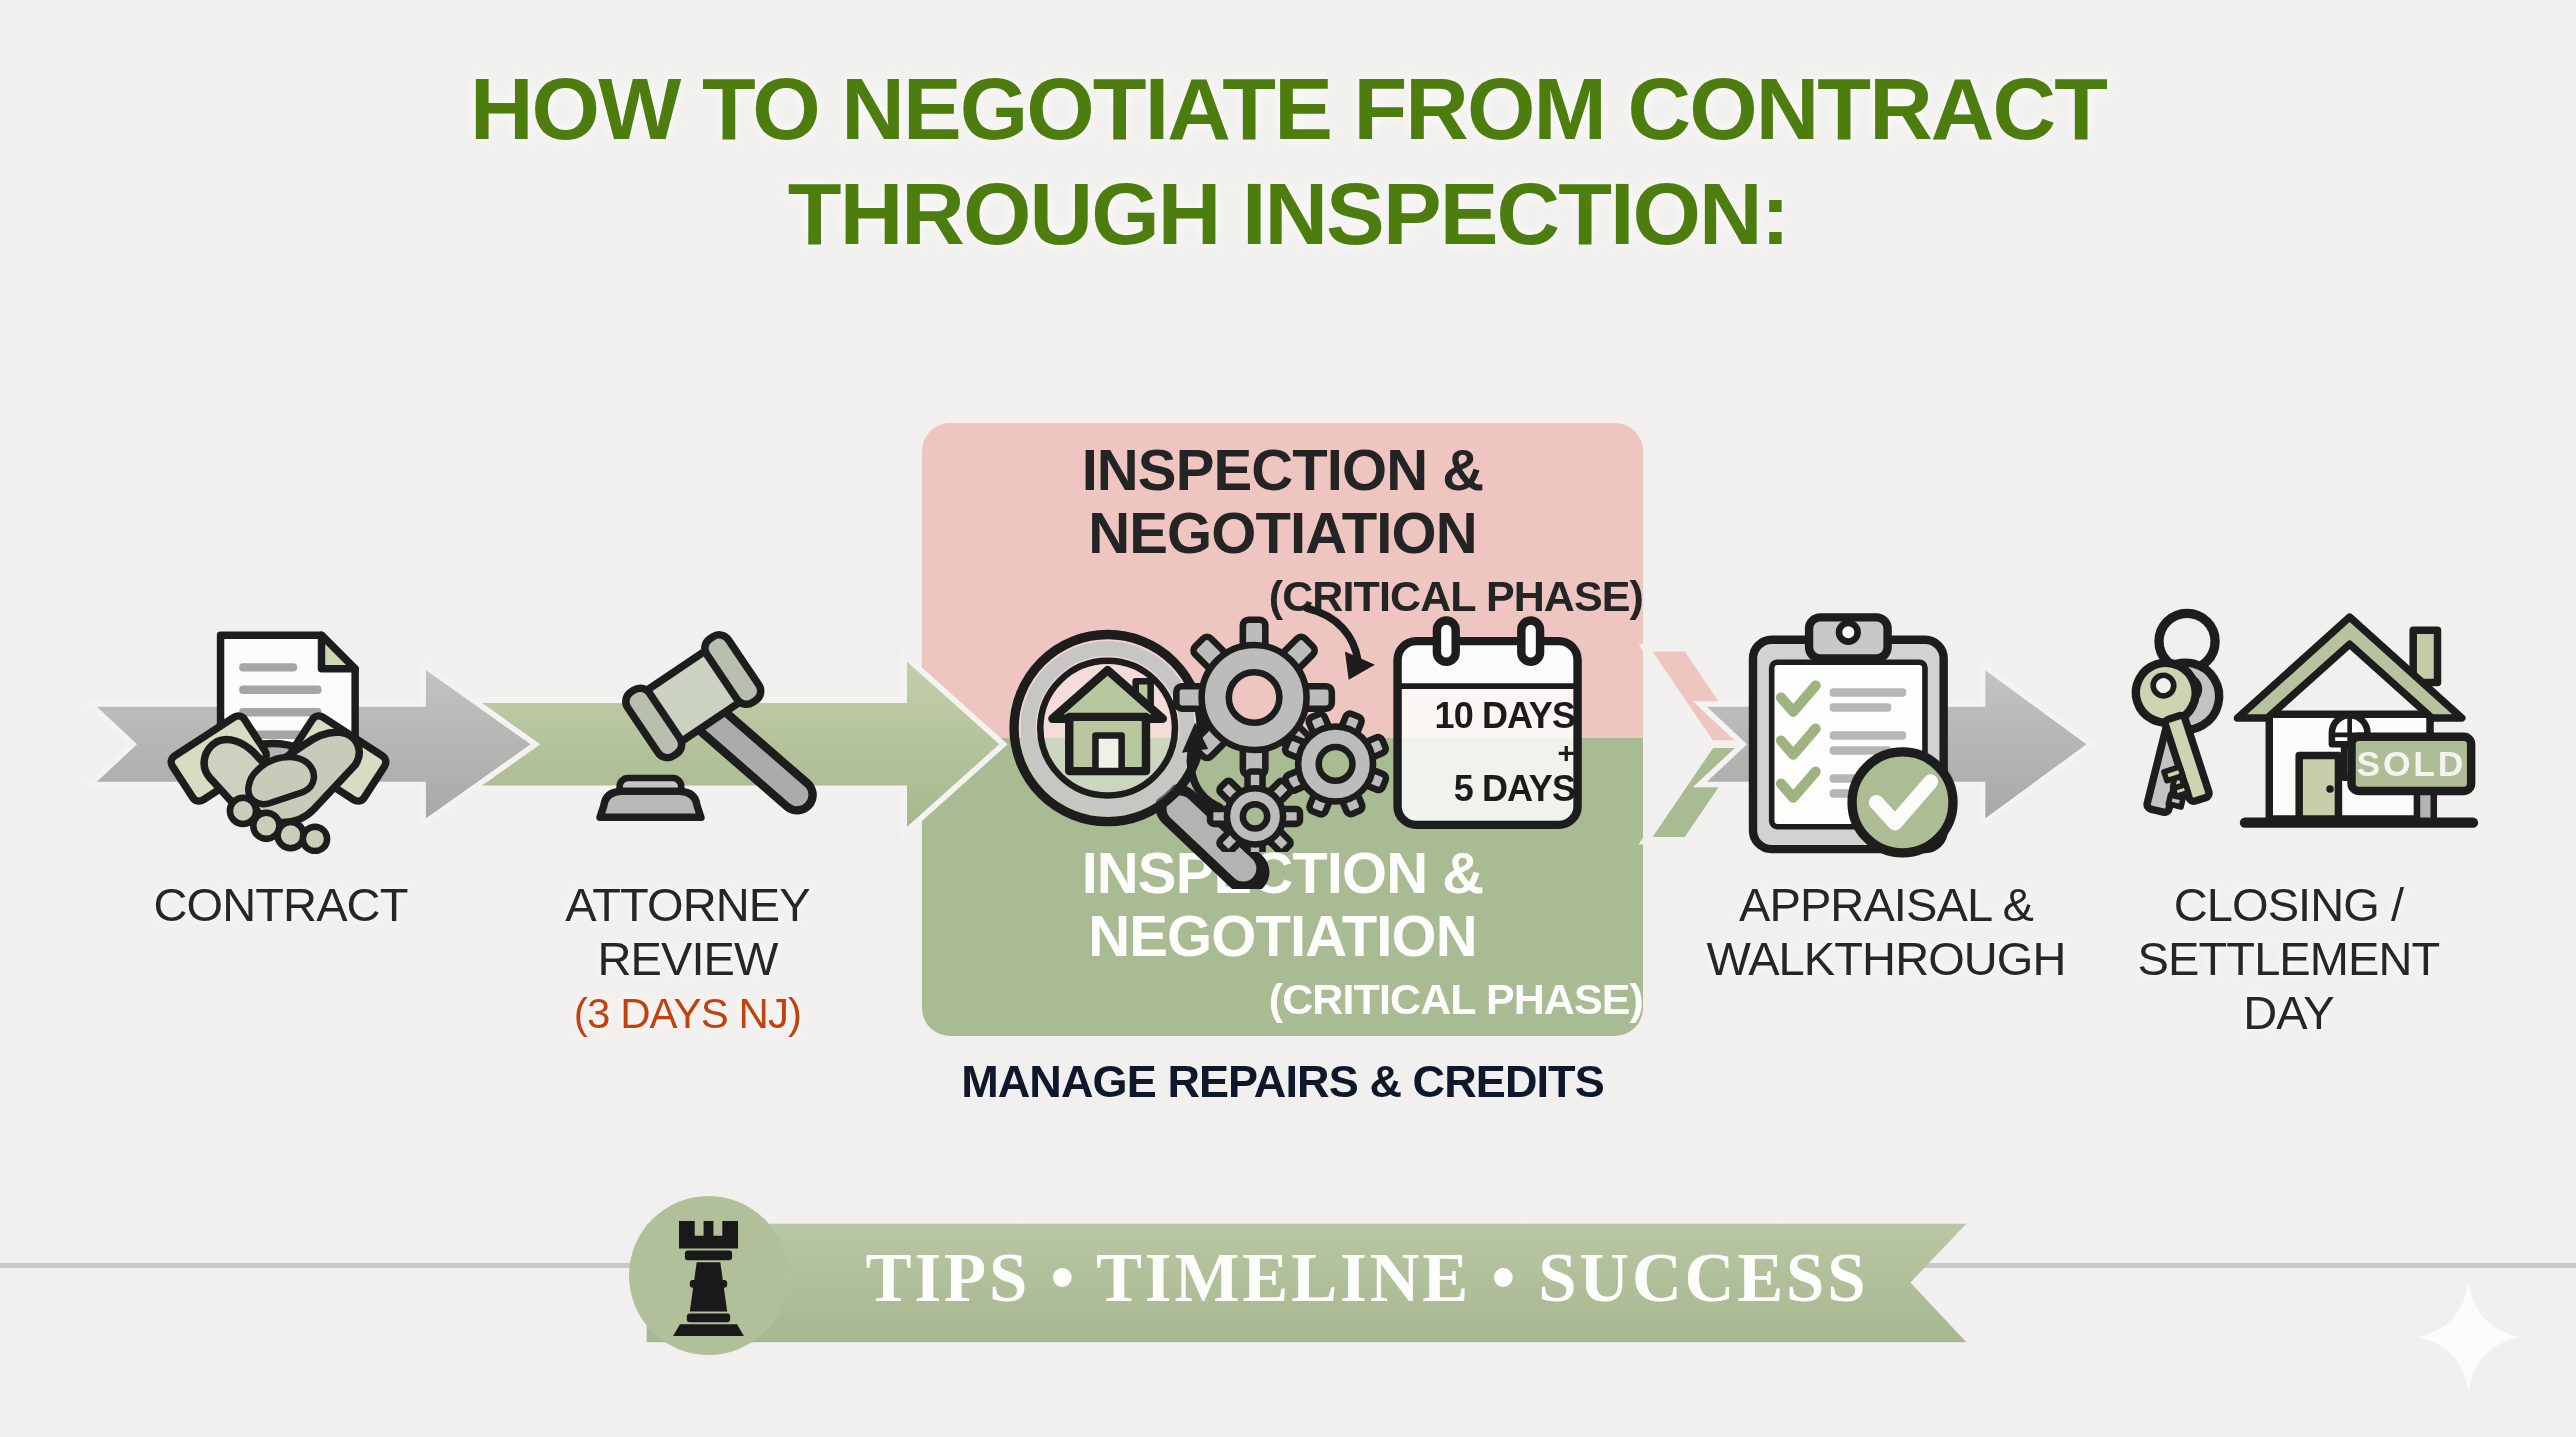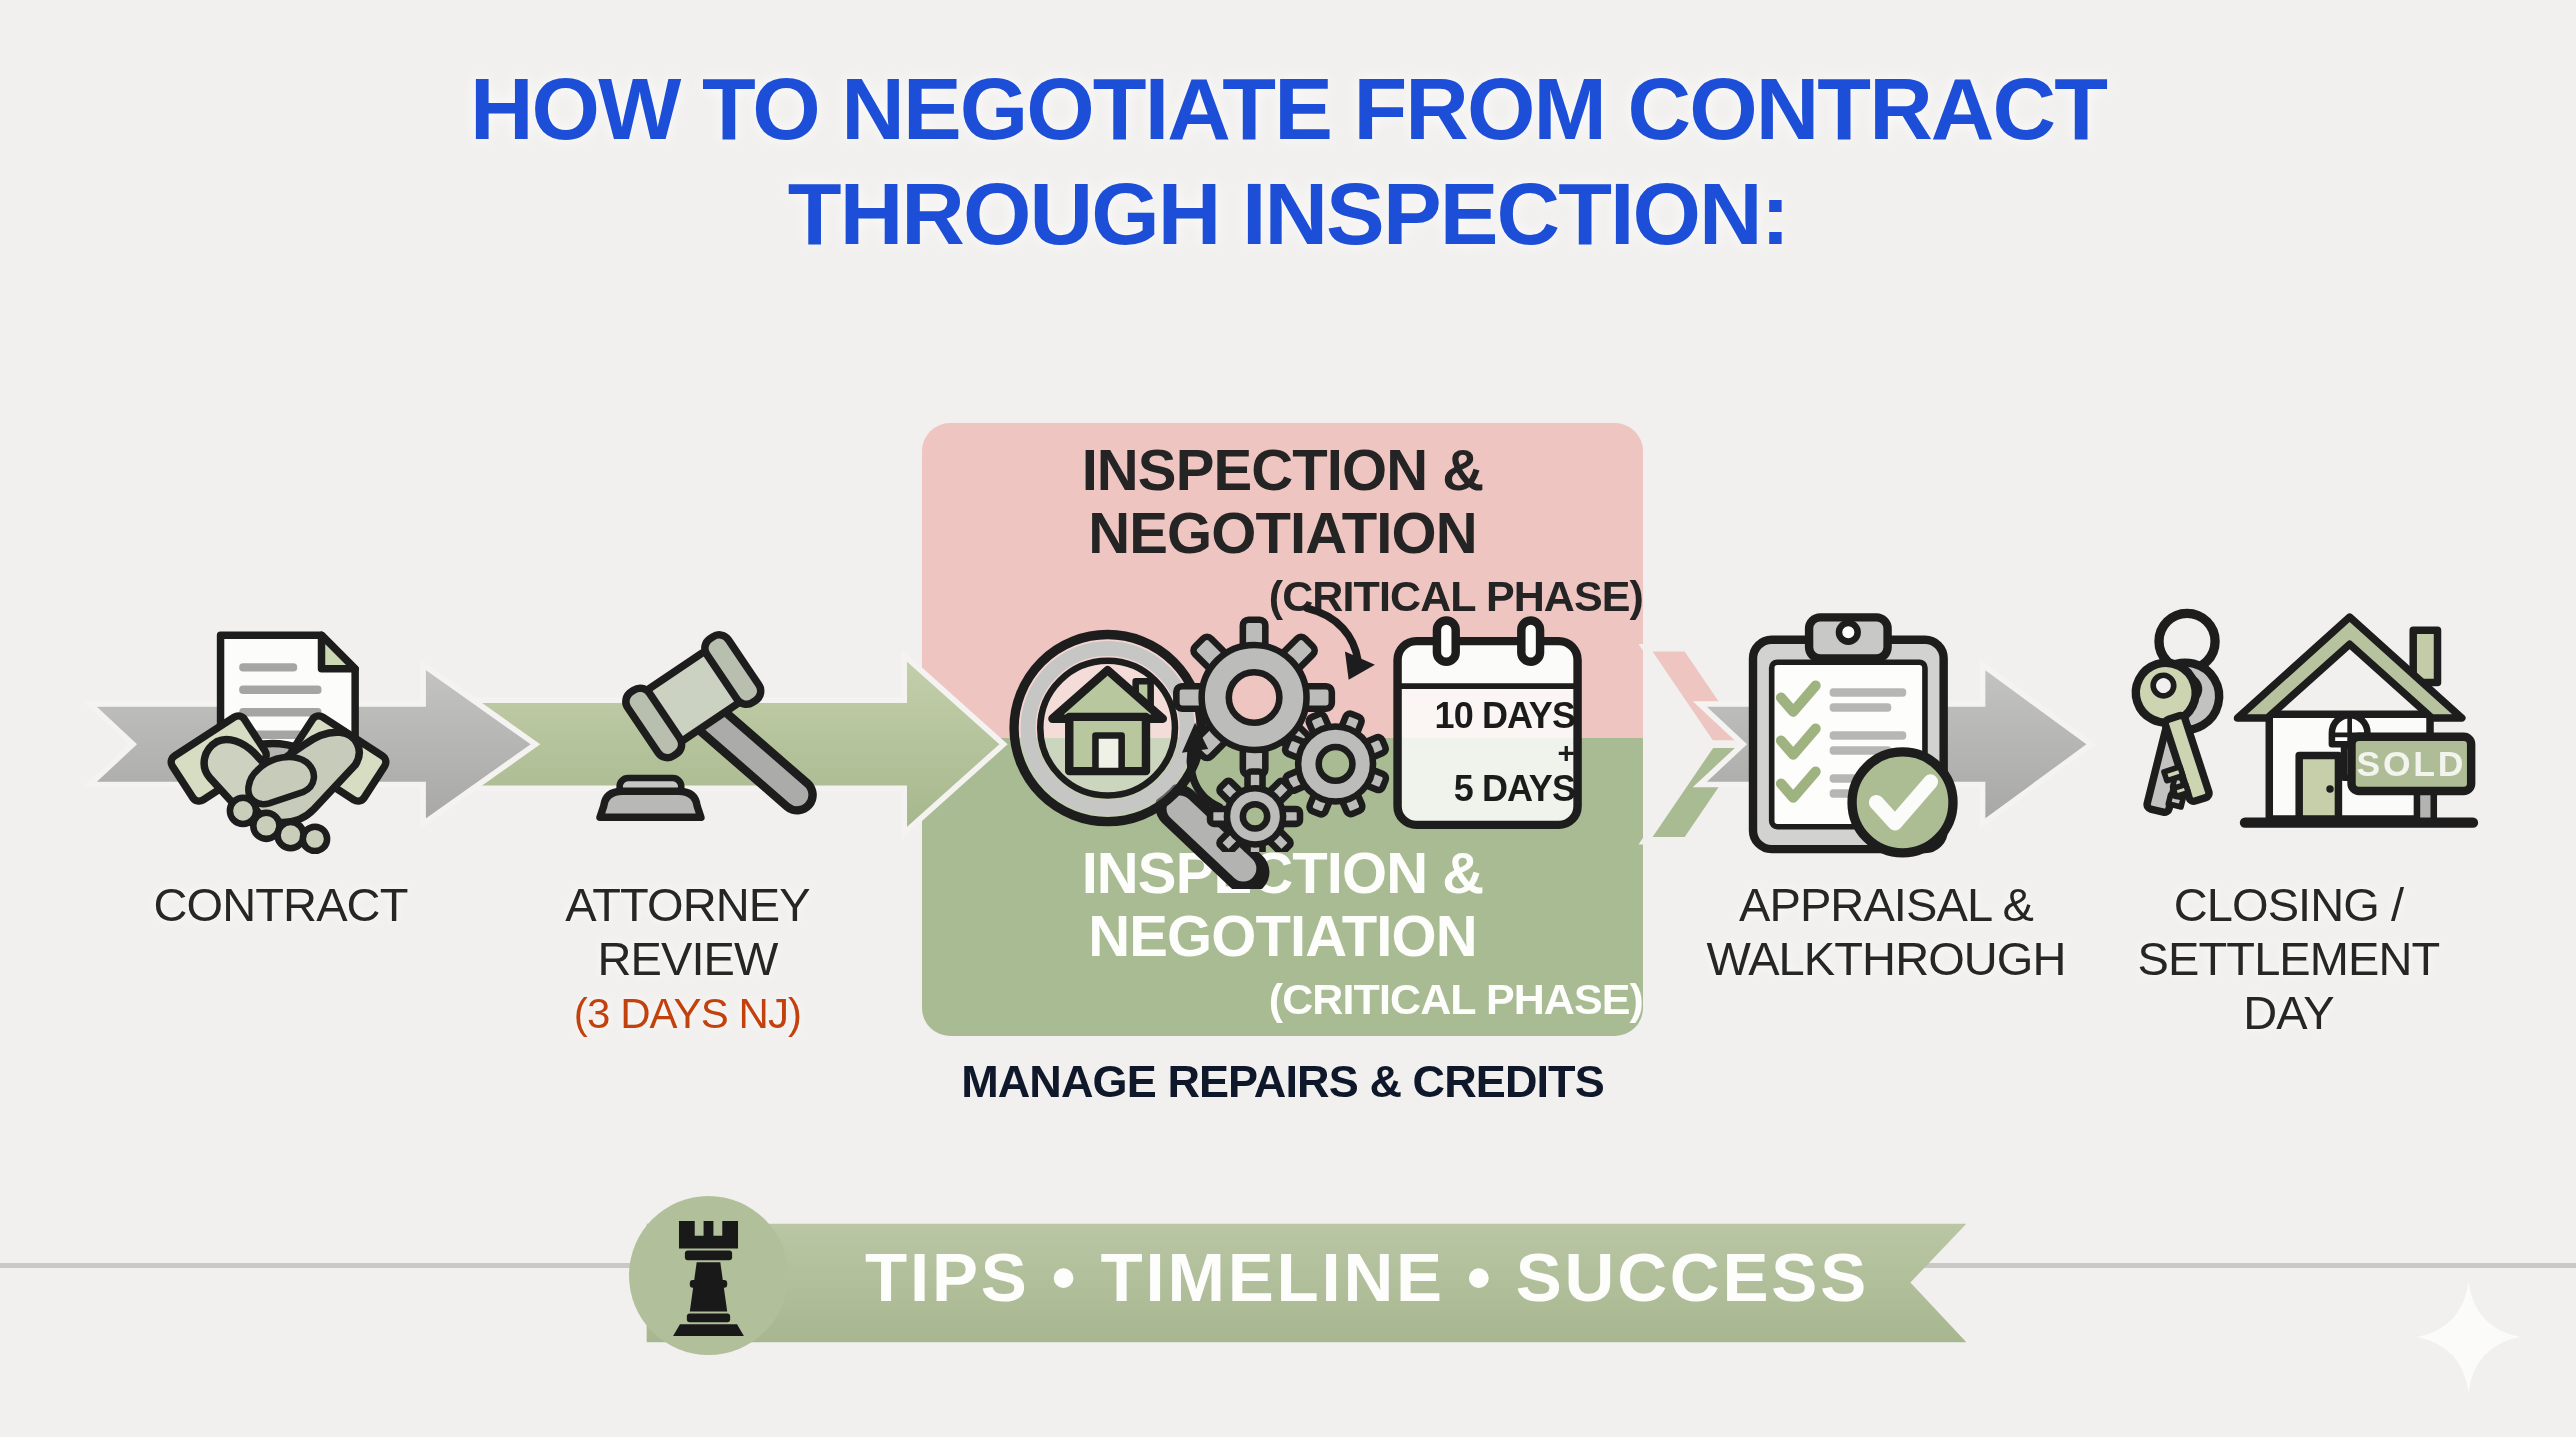--- a/index.html
+++ b/index.html
@@ -2,21 +2,21 @@
 <html style="font-size:15px"><head>
 <meta charset="utf-8">
 <style>
   html,body { margin:0; padding:0; background:#e8e7e5; }
   .canvas { position:relative; width:2576px; height:1438px; background:#f1f0ee;
             font-family:"Liberation Sans", sans-serif; overflow:hidden; }
   .abs { position:absolute; }
 
   
   .title { left:0; top:56px; width:100%; text-align:center; font-weight:bold;
-           font-size:88px; line-height:105px; letter-spacing:-1.9px; color:#1d4ed8;
+           font-size:88px; line-height:105px; letter-spacing:-1.9px; color:#4d7c0f;
            text-shadow:0 0 15px rgba(255,255,255,0.85); z-index:2; }
 
   
   #arrows { left:0; top:0; z-index:2; pointer-events:none; }
 
   
   .phase-pink  { left:922px; top:423px; width:721px; height:315px; background:#eec5c0;
                  border-radius:28px 28px 0 0; z-index:1; }
   .phase-green { left:922px; top:738px; width:721px; height:298px; background:#a9bb93;
                  border-radius:0 0 28px 28px; z-index:1; }
@@ -47,21 +47,21 @@
   .cal-days { font-size:36px; line-height:42px; letter-spacing:-0.9px; }
   .cal-plus { font-size:30px; line-height:31px; }
 
   
   #divider { left:0; top:1263px; width:2576px; height:4.7px; background:#c9c8c5; z-index:0; }
   #ribbon  { left:637px; top:1220px; z-index:1; }
   #banner-circle { left:629px; top:1196px; width:159px; height:159px; border-radius:50%;
                    background:#b1bf9b; z-index:2; }
   #rook { left:659px; top:1215px; z-index:3; }
   #banner-text { left:824px; top:1234px; width:1086px; text-align:center; font-size:69px;
-                 line-height:88px; font-weight:bold; color:#fdfdfc; letter-spacing:2.8px; z-index:3; }
+                 line-height:88px; font-weight:bold; color:#fdfdfc; letter-spacing:2.8px; z-index:3;font-family:Liberation Serif, serif; }
   #sparkle { left:2417px; top:1281px; z-index:4; }
 </style>
 </head>
 <body>
 
 <div class="canvas">
 
   <h1 class="abs title" style="margin:0;">
     <span style="display:block">HOW TO NEGOTIATE FROM CONTRACT</span>
     <span style="display:block">THROUGH INSPECTION:</span>

